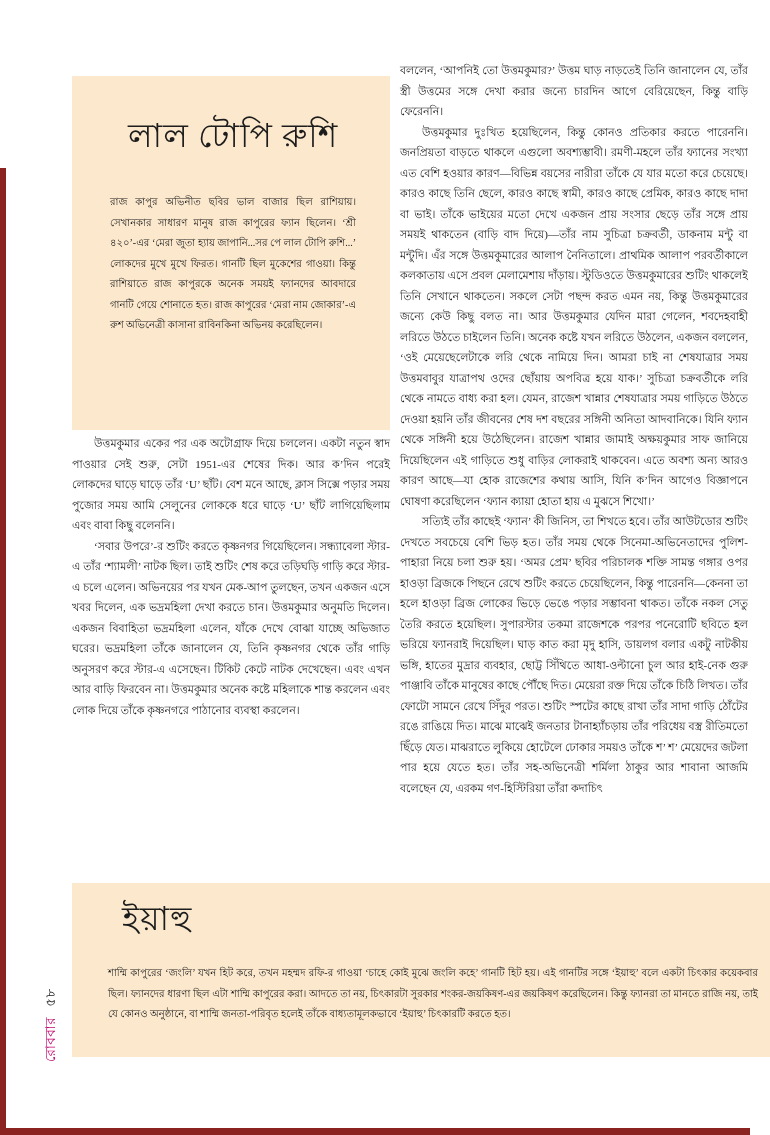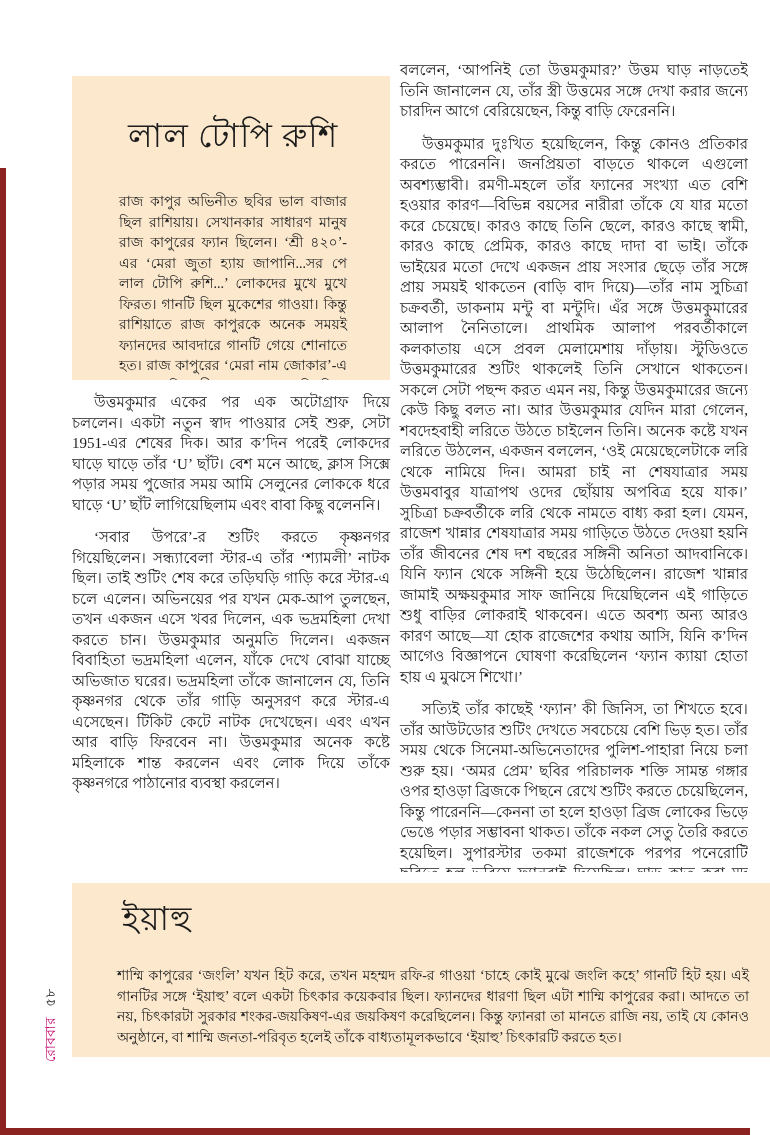--- a/index.html
+++ b/index.html
@@ -32,52 +32,52 @@
   .folio .pg{color:#1c1c1c;margin-left:10px;}
   .content{
     position:absolute;left:72px;top:60px;width:676px;
   }
   .columns{
     display:flex;gap:10px;height:812px;overflow:hidden;
   }
   .col-left{width:318px;flex:0 0 318px;}
   .col-right{width:348px;flex:0 0 348px;}
   .para{
-    font-size:15px;line-height:20.5px;
+    font-size:11px;line-height:20.5px;
     text-align:justify;
     margin:0;
   }
-  .para.indent{text-indent:22px;margin-top:12px;}
+  .para.indent{text-indent:22px;}
   .feature-box{
     background:#fbe8cd;
     box-sizing:border-box;
     overflow:hidden;
   }
   .top-box{
-    width:318px;height:304px;
+    width:318px;height:354px;
     margin:16px 0 3px 0;
     padding:8px 26px 10px 30px;
   }
   .top-box .box-title{
     font-size:33px;font-weight:400;
     margin:26px 0 26px 26px;
     letter-spacing:1px;
   }
   .bottom-box{
     position:absolute;left:72px;top:883px;
     width:716px;height:174px;
     padding:6px 22px 10px 28px;
   }
   .bottom-box .box-title{
     font-size:33px;font-weight:400;
     margin:4px 0 14px 22px;
     letter-spacing:1px;
   }
   .box-body{
-    font-size:14px;line-height:20.5px;text-align:justify;margin:17px;
+    font-size:10px;line-height:20.5px;text-align:justify;margin:8px;
   }
 </style>
 </head>
 <body>
 
 <div class="page">
 
   <div class="rule-left"></div>
   <div class="rule-bottom"></div>
 

